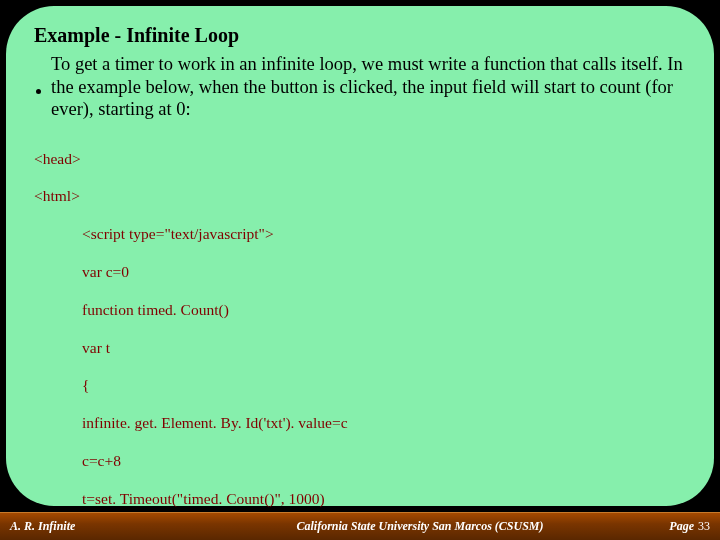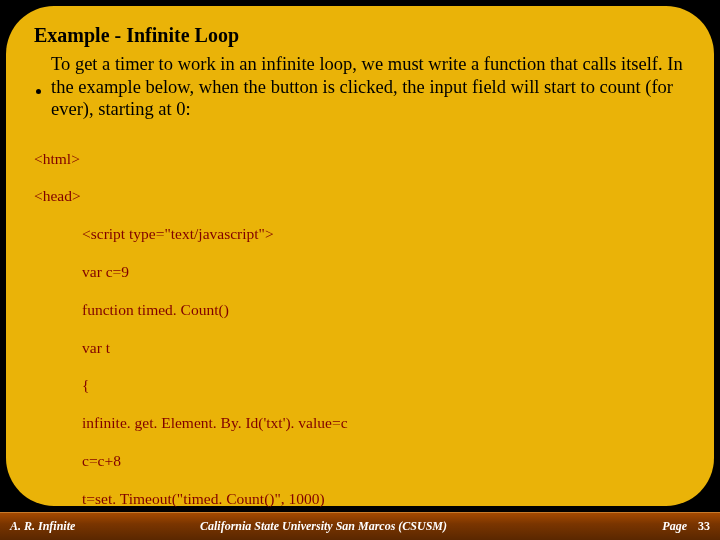--- a/index.html
+++ b/index.html
@@ -10,21 +10,21 @@
     font-family: "Times New Roman", Times, serif;
     position: relative;
     overflow: hidden;
   }
   .slide {
     position: absolute;
     top: 6px;
     left: 6px;
     width: 708px;
     height: 500px;
-    background: #eab308;
+    background: #86efac;
     border-radius: 48px;
     padding: 18px 28px 14px 28px;
   }
   .title {
     font-size: 20px;
     font-weight: bold;
     color: #000;
     margin-bottom: 6px;
   }
   .bullet-wrap {
@@ -72,46 +72,47 @@
     font-weight: bold;
     font-size: 12px;
   }
   .footer-left {
     padding-left: 10px;
     width: 200px;
     text-align: left;
   }
   .footer-center {
     flex: 1;
+    text-align: center;
   }
   .footer-right {
     width: 80px;
     text-align: right;
     padding-right: 10px;
     font-style: italic;
   }
   .footer-right .pg-label { font-style: italic; }
-  .footer-right .pg-num { font-style: normal; font-weight: bold; margin-left: 11px; }
+  .footer-right .pg-num { font-style: normal; font-weight: normal; margin-left: 4px; }
 </style>
 </head>
 <body>
 
 <div class="slide">
   <div class="title">Example - Infinite Loop</div>
 
   <div class="bullet-wrap">
     <div class="bullet-dot"></div>
     <div class="bullet-text">To get a timer to work in an infinite loop, we must write a function that calls itself. In the example below, when the button is clicked, the input field will start to count (for ever), starting at 0:</div>
   </div>
 
   <div class="code-block">
+<span class="code-line">&lt;head&gt;</span>
 <span class="code-line">&lt;html&gt;</span>
-<span class="code-line">&lt;head&gt;</span>
 <span class="code-line indent1">&lt;script type="text/javascript"&gt;</span>
-<span class="code-line indent1">var c=9</span>
+<span class="code-line indent1">var c=0</span>
 <span class="code-line indent1">function timed. Count()</span>
 <span class="code-line indent1">var t</span>
 <span class="code-line indent1">{</span>
 <span class="code-line indent1">infinite. get. Element. By. Id('txt'). value=c</span>
 <span class="code-line indent1">c=c+8</span>
 <span class="code-line indent1">t=set. Timeout("timed. Count()", 1000)</span>
 <span class="code-line indent1">}</span>
 
 
 

